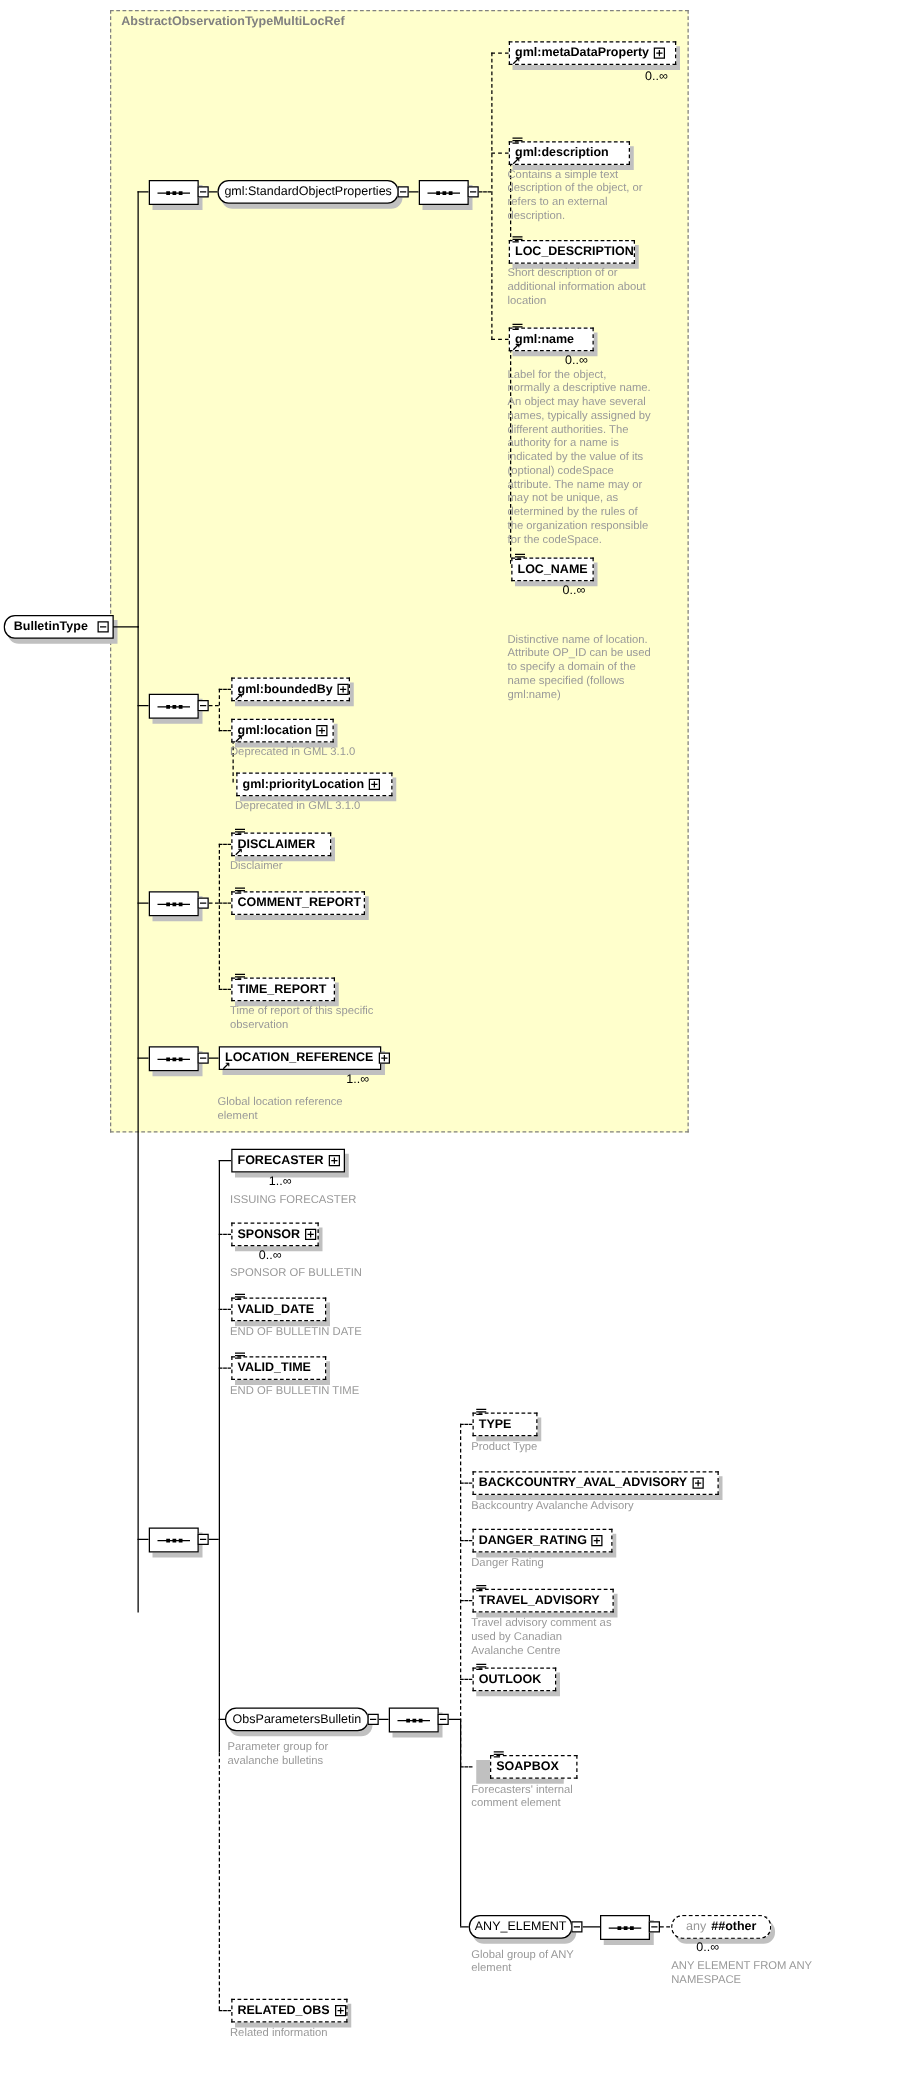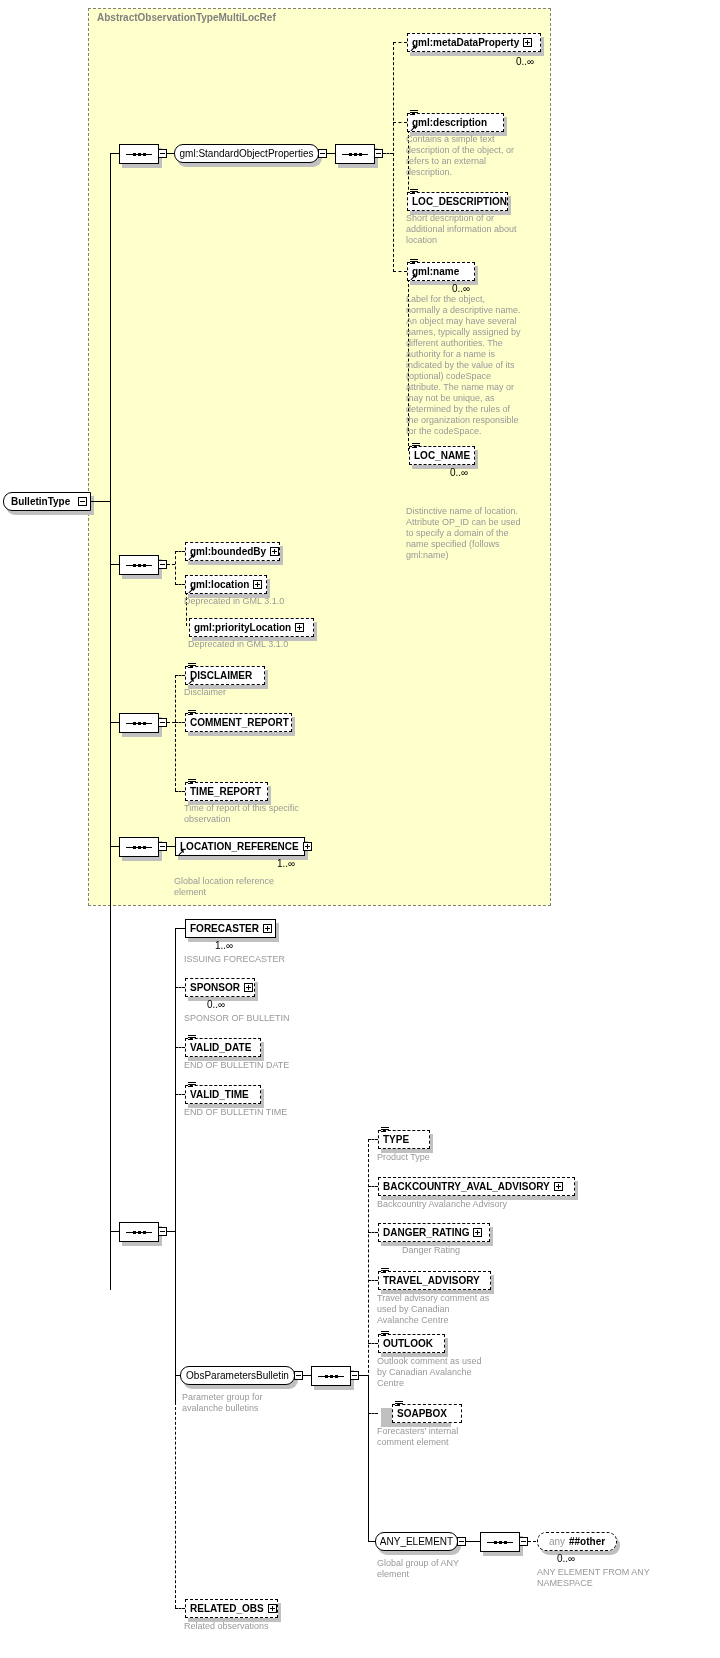--- a/index.html
+++ b/index.html
@@ -474,21 +474,21 @@
     <span class="tog-in plus"></span>
   </div>
   <div class="doc" style="left:377px;top:1199px;width:200px;">Backcountry Avalanche  Advisory</div>
 
   <div class="ln hd" style="left:368px;top:1232px;width:10px;"></div>
   <div class="shadow" style="left:381px;top:1227px;width:112px;height:19px;"></div>
   <div class="node dashed" style="left:378px;top:1223px;width:112px;">
     <span class="lbl">DANGER_RATING</span>
     <span class="tog-in plus"></span>
   </div>
-  <div class="doc" style="left:377px;top:1245px;width:200px;margin-left:25px;">Danger Rating</div>
+  <div class="doc" style="left:377px;top:1245px;width:200px;">Danger Rating</div>
 
   <div class="ln hd" style="left:368px;top:1280px;width:10px;"></div>
   <div class="shadow" style="left:381px;top:1275px;width:113px;height:19px;"></div>
   <div class="node dashed" style="left:378px;top:1271px;width:113px;">
     <span class="sglyph">
         <i></i>
         <i></i>
         <i></i>
       </span>
     <span class="lbl">TRAVEL_ADVISORY</span>
@@ -500,23 +500,20 @@
   <div class="ln hd" style="left:368px;top:1343px;width:10px;"></div>
   <div class="shadow" style="left:381px;top:1338px;width:67px;height:19px;"></div>
   <div class="node dashed" style="left:378px;top:1334px;width:67px;">
     <span class="sglyph">
         <i></i>
         <i></i>
         <i></i>
       </span>
     <span class="lbl">OUTLOOK</span>
   </div>
-  <div class="doc" style="left:377px;top:1356px;width:170px;">Outlook comment as used
-by Canadian Avalanche
-Centre</div>
 
   <div class="ln hd" style="left:368px;top:1413px;width:10px;"></div>
   <div class="shadow" style="left:381px;top:1408px;width:70px;height:19px;"></div>
   <div class="node dashed" style="left:392px;top:1404px;width:70px;">
     <span class="sglyph">
         <i></i>
         <i></i>
         <i></i>
       </span>
     <span class="lbl">SOAPBOX</span>
@@ -553,15 +550,15 @@
   <div class="card" style="left:557px;top:1553px;">0..∞</div>
   <div class="doc" style="left:537px;top:1567px;width:170px;">ANY ELEMENT FROM ANY
 NAMESPACE</div>
 
   <div class="ln hd" style="left:175px;top:1608px;width:10px;"></div>
   <div class="shadow" style="left:188px;top:1603px;width:93px;height:19px;"></div>
   <div class="node dashed" style="left:185px;top:1599px;width:93px;">
     <span class="lbl">RELATED_OBS</span>
     <span class="tog-in plus"></span>
   </div>
-  <div class="doc" style="left:184px;top:1621px;width:170px;">Related observations</div>
+  <div class="doc" style="left:184px;top:1621px;width:170px;">Related information</div>
 
 </div>
 
 </body></html>

